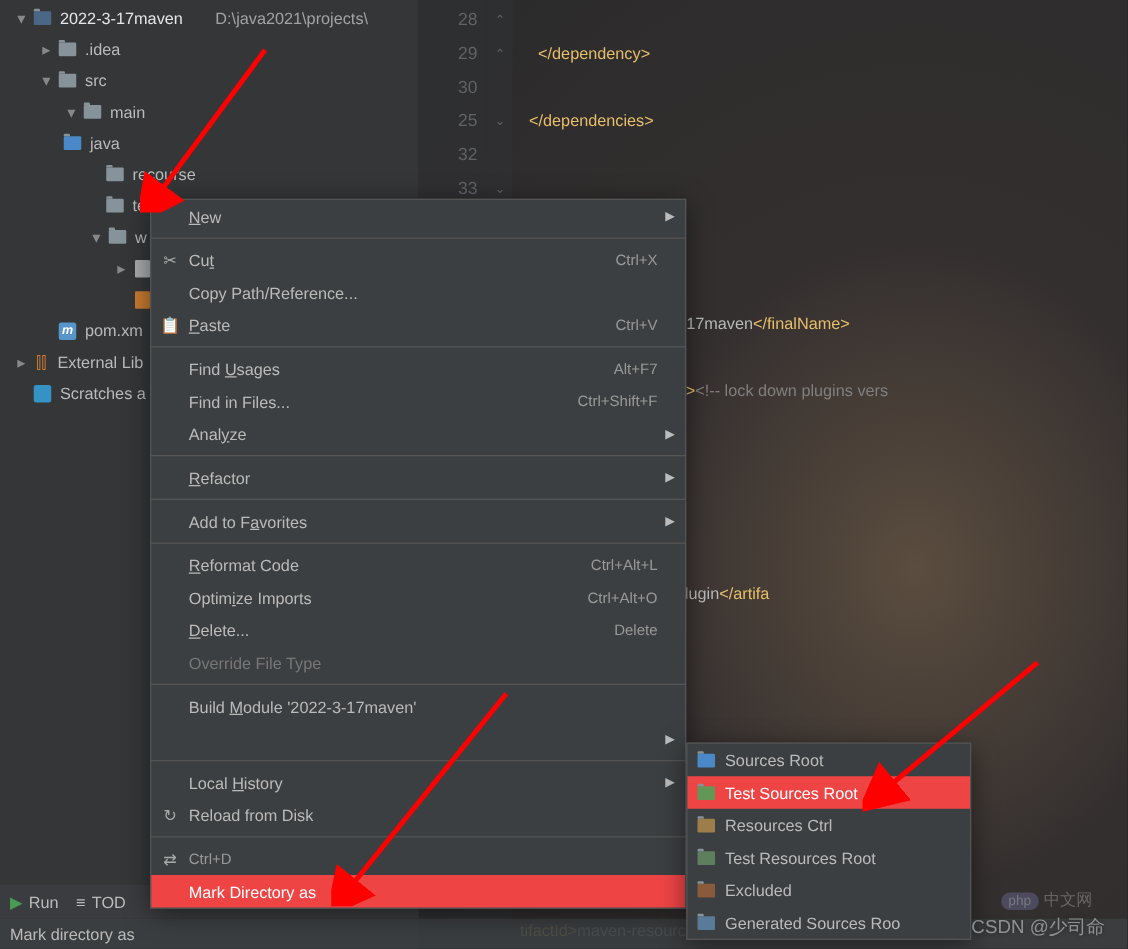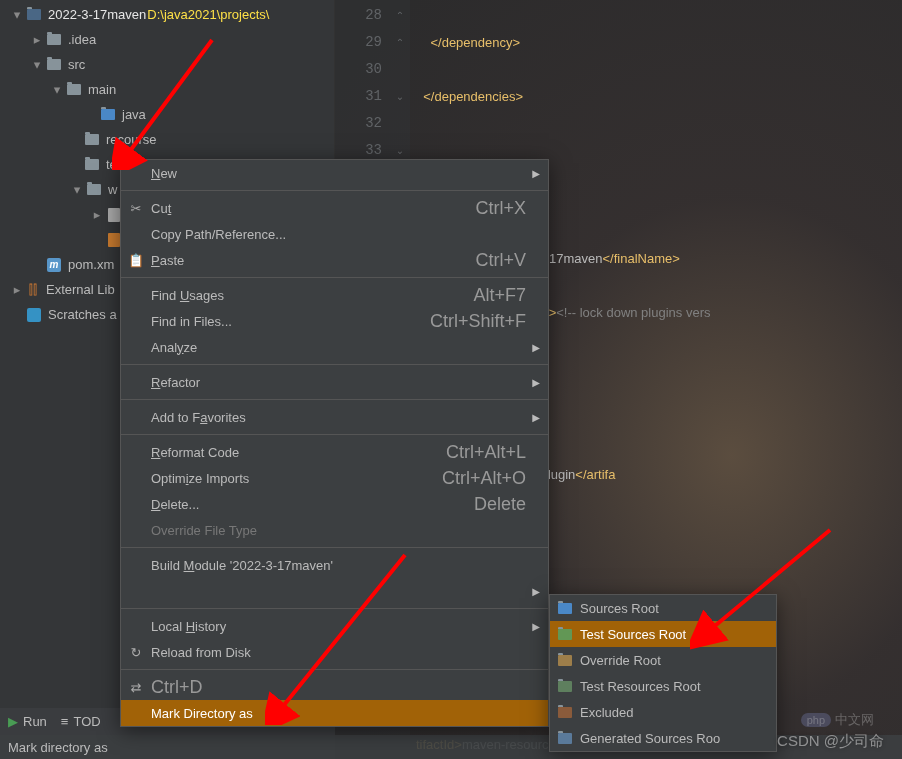--- a/index.html
+++ b/index.html
@@ -19,41 +19,41 @@
 .folder.res{background:#9d7e4a}
 .folder.test-res{background:#5e7f5e}
 .folder.exc{background:#8a5b3b}
 .folder.gen{background:#5a7a9a}
 .file-ic{width:12px;height:14px;background:#aaa;border-radius:1px}
 .file-m{width:14px;height:14px;background:#5896c9;border-radius:2px;color:#fff;font-size:10px;font-weight:bold;display:flex;align-items:center;justify-content:center;font-style:italic}
 .lib-ic{width:14px;height:14px;color:#cc7832}
 .scratch-ic{width:14px;height:14px;background:#3592c4;border-radius:2px}
 .name{color:#bbb}
 .name.bold{color:#e6e6e6;font-weight:500}
-.path-hint{color:#fde047;margin-left:1px}
+.path-hint{color:#a3a3a3;margin-left:26px}
 .editor{flex:1;background:rgba(43,43,43,0.5);position:relative;overflow:hidden}
 .bg-img{position:absolute;inset:0;background:radial-gradient(ellipse at 70% 60%, rgba(180,140,100,0.35), rgba(80,60,60,0.25) 40%, rgba(40,40,45,0.2))}
 .code-area{position:relative;display:flex;height:100%}
 .gutter{width:55px;padding-right:8px;text-align:right;color:#606366;background:rgba(49,51,53,0.55);padding-top:2px}
-.gutter .ln{height:27px;line-height:27px;font-family:Liberation Mono, monospace;font-size:14px}
+.gutter .ln{height:27px;line-height:27px;font-family:Liberation Sans, sans-serif;font-size:14px}
 .gutter-marks{width:20px;background:rgba(49,51,53,0.55);padding-top:2px}
 .gm{height:27px;display:flex;align-items:center;justify-content:center;color:#606366;font-size:10px}
 .code{flex:1;padding-top:2px;padding-left:6px;font-family:"Consolas","Monaco",monospace;font-size:14.5px;line-height:27px;white-space:pre;overflow:hidden}
 .code-line{height:27px}
 .t-tag{color:#e8bf6a}
 .t-attr{color:#bababa}
 .t-com{color:#808080}
 .t-link{color:#287bde;text-decoration:underline}
 .ctx-menu{position:absolute;left:120px;top:159px;width:429px;background:#3c3f41;border:1px solid #555;box-shadow:0 4px 20px rgba(0,0,0,0.5);z-index:100}
 .ctx-menu.sub{left:549px;top:594px;width:228px}
 .menu-row{display:flex;align-items:center;height:26px;padding:0 22px 0 30px;color:#bbb;position:relative;cursor:pointer}
 .menu-row.disabled{color:#777}
-.menu-row.hl{background:#a16207;color:#fff}
+.menu-row.hl{background:#ef4444;color:#fff}
 .menu-row .lbl{flex:1}
-.menu-row .sc{color:#999;font-size:18px}
+.menu-row .sc{color:#999;font-size:12px}
 .menu-row .arrow{position:absolute;right:8px;color:#bbb;font-size:10px}
 .menu-row .mic{position:absolute;left:6px;width:18px;display:flex;justify-content:center;color:#aaa}
 .menu-sep{height:1px;background:#555;margin:4px 0}
 .u{text-decoration:underline}
 .sub .menu-row{padding:0 12px 0 30px}
 .sub .mic{left:6px}
 .arrow-svg{position:absolute;z-index:200;pointer-events:none}
 .bottom-bar{position:absolute;bottom:24px;left:0;height:27px;background:rgba(60,63,65,0.8);display:flex;align-items:center;padding:0 8px;color:#bbb;width:335px;z-index:2;gap:14px}
 .bottom-bar .itm{display:flex;align-items:center;gap:5px}
 .play-ic{color:#499c54}
@@ -90,21 +90,21 @@
         </span>
       <span class="name">src</span>
     </div>
     <div class="tree-item" style="padding-left:50px">
       <span class="chev">▾</span>
       <span class="ic">
           <span class="folder"></span>
         </span>
       <span class="name">main</span>
     </div>
-    <div class="tree-item" style="padding-left:100px">
+    <div class="tree-item" style="padding-left:50px">
       <span class="ic">
           <span class="folder src-blue"></span>
         </span>
       <span class="name">java</span>
     </div>
     <div class="tree-item" style="padding-left:84px">
       <span class="ic">
           <span class="folder"></span>
         </span>
       <span class="name">recourse</span>
@@ -154,21 +154,21 @@
     </div>
   </div>
 
   <div class="editor">
     <div class="bg-img"></div>
     <div class="code-area">
       <div class="gutter">
         <div class="ln">28</div>
           <div class="ln">29</div>
           <div class="ln">30</div>
-        <div class="ln">31</div>
+        <div class="ln">25</div>
           <div class="ln">32</div>
           <div class="ln">33</div>
         <div class="ln"></div>
           <div class="ln"></div>
           <div class="ln"></div>
           <div class="ln"></div>
           <div class="ln"></div>
           <div class="ln"></div>
         <div class="ln"></div>
           <div class="ln"></div>
@@ -316,21 +316,21 @@
     <div class="menu-row hl">
       <span class="mic">
         <span class="folder src-green"></span>
       </span>
       <span class="lbl">Test Sources Root</span>
     </div>
     <div class="menu-row">
       <span class="mic">
         <span class="folder res"></span>
       </span>
-      <span class="lbl">Override Root</span>
+      <span class="lbl">Resources Ctrl</span>
     </div>
     <div class="menu-row">
       <span class="mic">
         <span class="folder test-res"></span>
       </span>
       <span class="lbl">Test Resources Root</span>
     </div>
     <div class="menu-row">
       <span class="mic">
         <span class="folder exc"></span>

